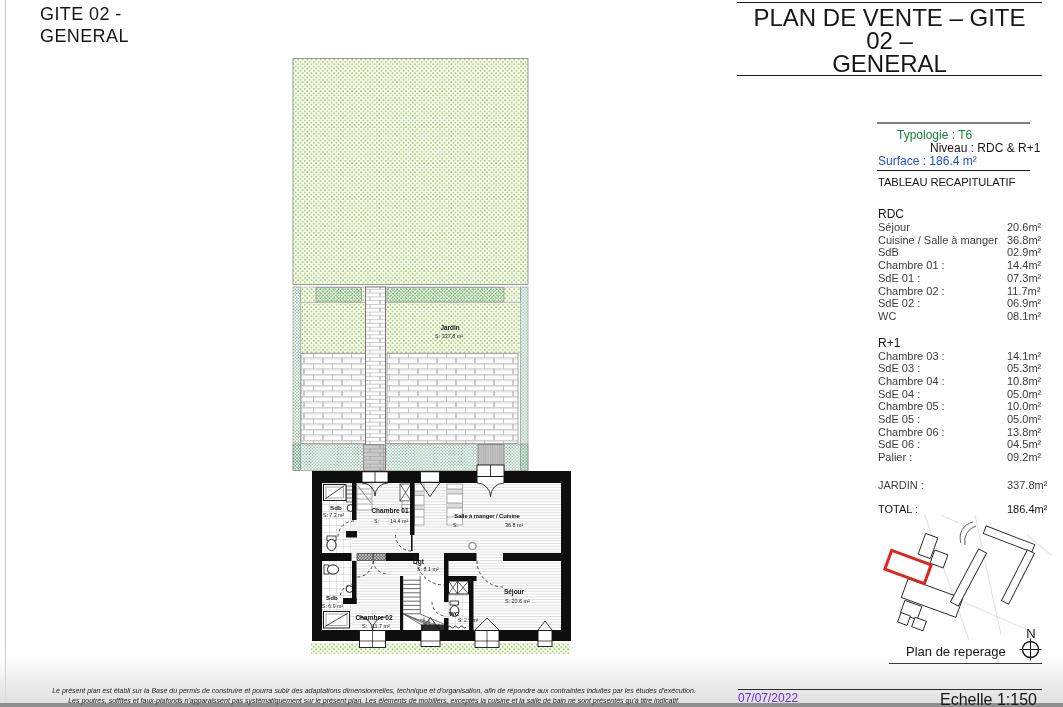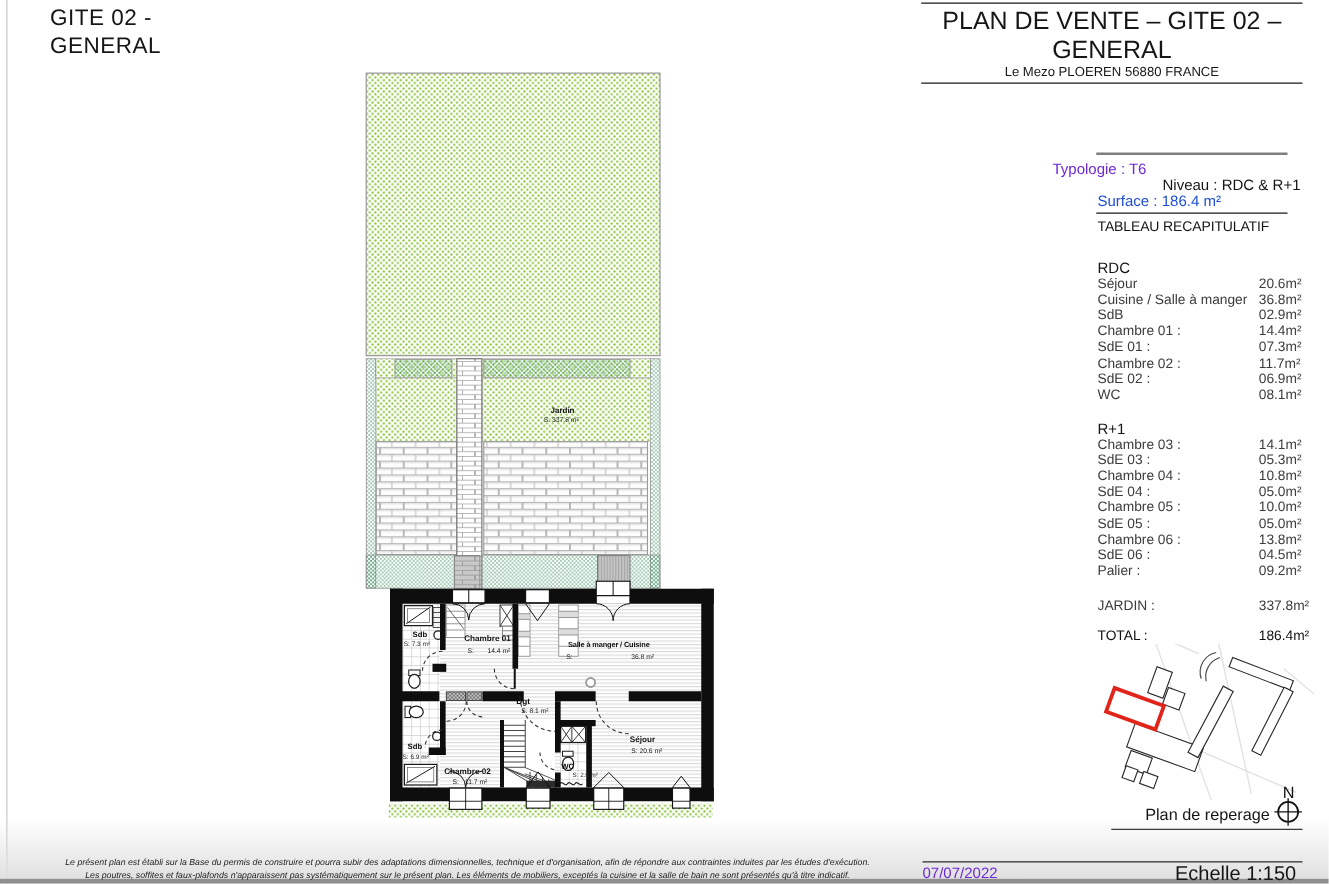--- a/index.html
+++ b/index.html
@@ -9,28 +9,27 @@
 </style>
 </head>
 <body>
 
 <div class="abs" style="left:5px;top:0;width:1px;height:707px;background:#c9c9c9"></div>
 
 <div class="abs b" style="left:40px;top:3px;font-size:18px;line-height:22px;letter-spacing:.4px;color:#161616">GITE 02 -<br>GENERAL</div>
 
 <div class="abs" style="left:737px;top:2px;width:305px;border-top:1.6px solid #1a1a1a;border-bottom:1.6px solid #1a1a1a;text-align:center;color:#161616">
 
-  <div class="b" style="font-size:20px;line-height:23px;padding-top:3px">PLAN DE VENTE – GITE 02 –<br>GENERAL</div>
-
-  <div class="b" style="font-size:10.5px;line-height:12px;padding-bottom:2px">Le Mezo PLOEREN 56880 FRANCE</div>
+  <div class="b" style="font-size:24px;line-height:23px;padding-top:3px">PLAN DE VENTE – GITE 02 –<br>GENERAL</div>
+
 </div>
 
 <div class="abs" style="left:877px;top:122px;width:153px;height:2px;background:#7f7f7f"></div>
 
-<div class="abs" style="left:842px;top:128px;font-size:12px;color:#6d28d9"><span class="b">Typologie :</span> T6</div>
+<div class="abs" style="left:897px;top:128px;font-size:12px;color:#15803d"><span class="b">Typologie :</span> T6</div>
 
 <div class="abs" style="left:930px;top:141px;font-size:12px;color:#161616"><span class="b">Niveau :</span> RDC &amp; R+1</div>
 
 <div class="abs" style="left:878px;top:154px;font-size:12px;color:#1d4ed8"><span class="b">Surface :</span> 186.4 m²</div>
 
 <div class="abs" style="left:877px;top:169.5px;width:153px;height:1.4px;background:#1a1a1a"></div>
 
 <div class="abs b" style="left:878px;top:176px;font-size:11.2px;letter-spacing:-.1px;color:#161616">TABLEAU RECAPITULATIF</div>
 
 <div class="abs b" style="left:878px;top:207px;font-size:12px;color:#161616">RDC</div>
@@ -420,21 +419,21 @@
     </g>
 </svg>
 
 <div class="abs b" style="left:1022px;top:626px;width:18px;text-align:center;font-size:13px;color:#111">N</div>
 
 <svg class="abs" style="left:1018px;top:637px" width="25" height="25" viewBox="0 0 25 25">
     <circle cx="12.5" cy="12.5" r="8" fill="none" stroke="#111" stroke-width="1.4"></circle>
     <path d="M1.5 12.5H23.5M12.5 1.5V23.5" stroke="#111" stroke-width="1.1" fill="none"></path>
   </svg>
 
-<div class="abs" style="left:906px;top:644px;width:120px;text-align:center;font-size:13px;color:#161616">Plan de reperage</div>
+<div class="abs" style="left:906px;top:644px;width:120px;font-size:13px;color:#161616">Plan de reperage</div>
 
 <div class="abs" style="left:889px;top:663px;width:153px;height:1.2px;background:#161616"></div>
 
 <div class="abs" style="left:0;top:655px;width:1063px;height:48px;background:linear-gradient(rgba(255,255,255,0),#e0e0e0)"></div>
 
 <div class="abs" style="left:0;top:703px;width:1063px;height:4px;background:#8f8f8f"></div>
 
 <div class="abs" style="left:28px;top:686px;width:692px;text-align:center;font-style:italic;font-size:7px;line-height:9.8px;color:#1c1c1c">Le présent plan est établi sur la Base du permis de construire et pourra subir des adaptations dimensionnelles, technique et d'organisation, afin de répondre aux contraintes induites par les études d'exécution.<br>Les poutres, soffites et faux-plafonds n'apparaissent pas systématiquement sur le présent plan. Les éléments de mobiliers, exceptés la cuisine et la salle de bain ne sont présentés qu'à titre indicatif.</div>
 
 <div class="abs" style="left:738px;top:688.5px;width:304px;height:1px;background:#2a2a2a"></div>

